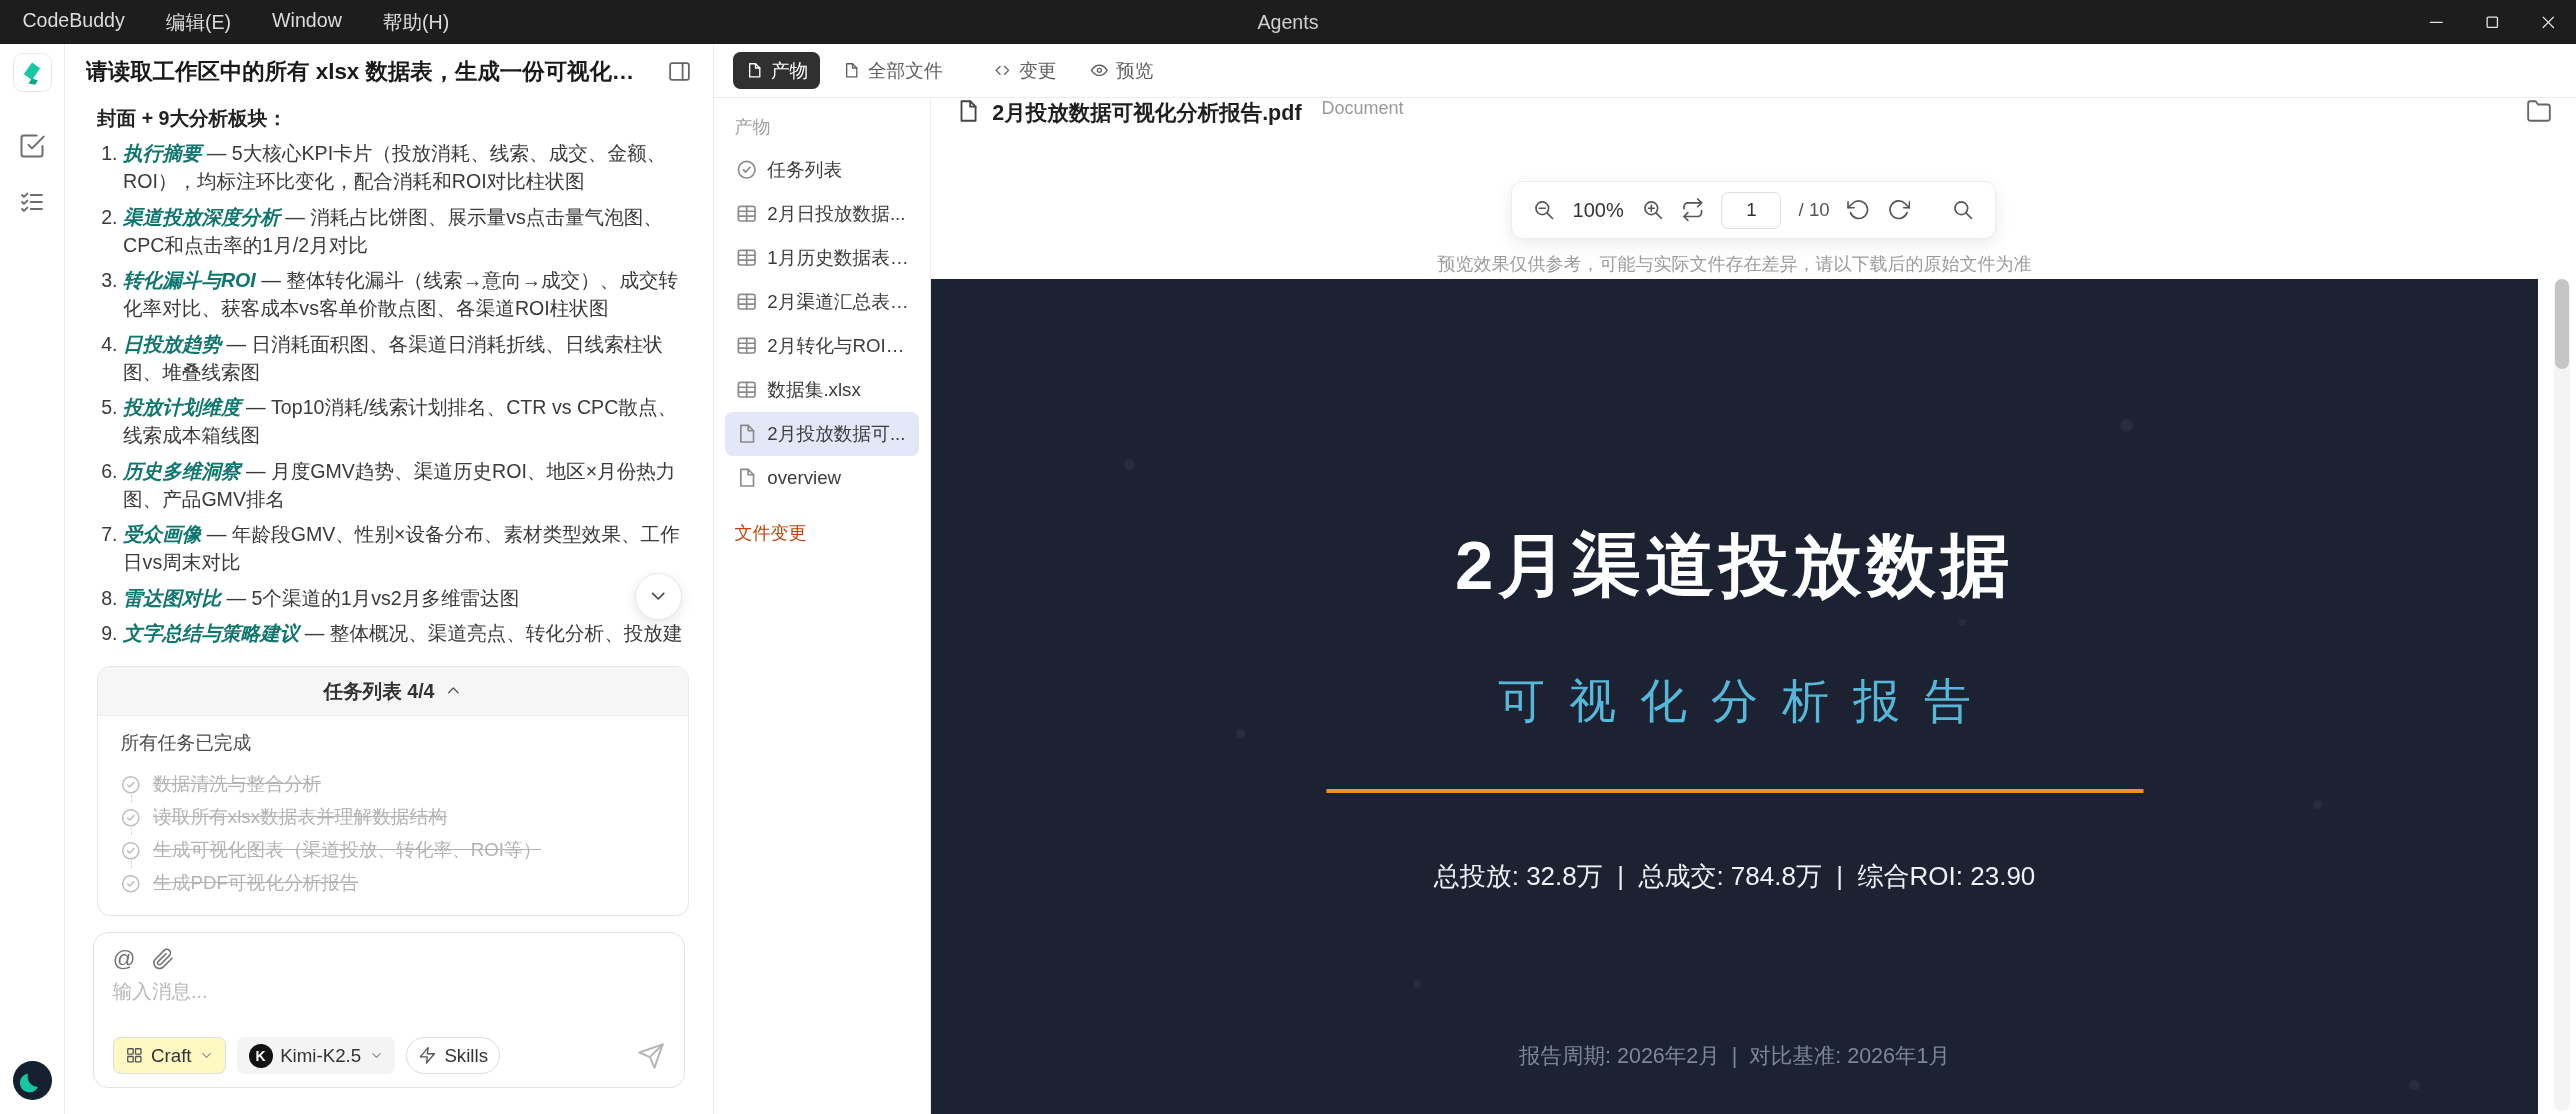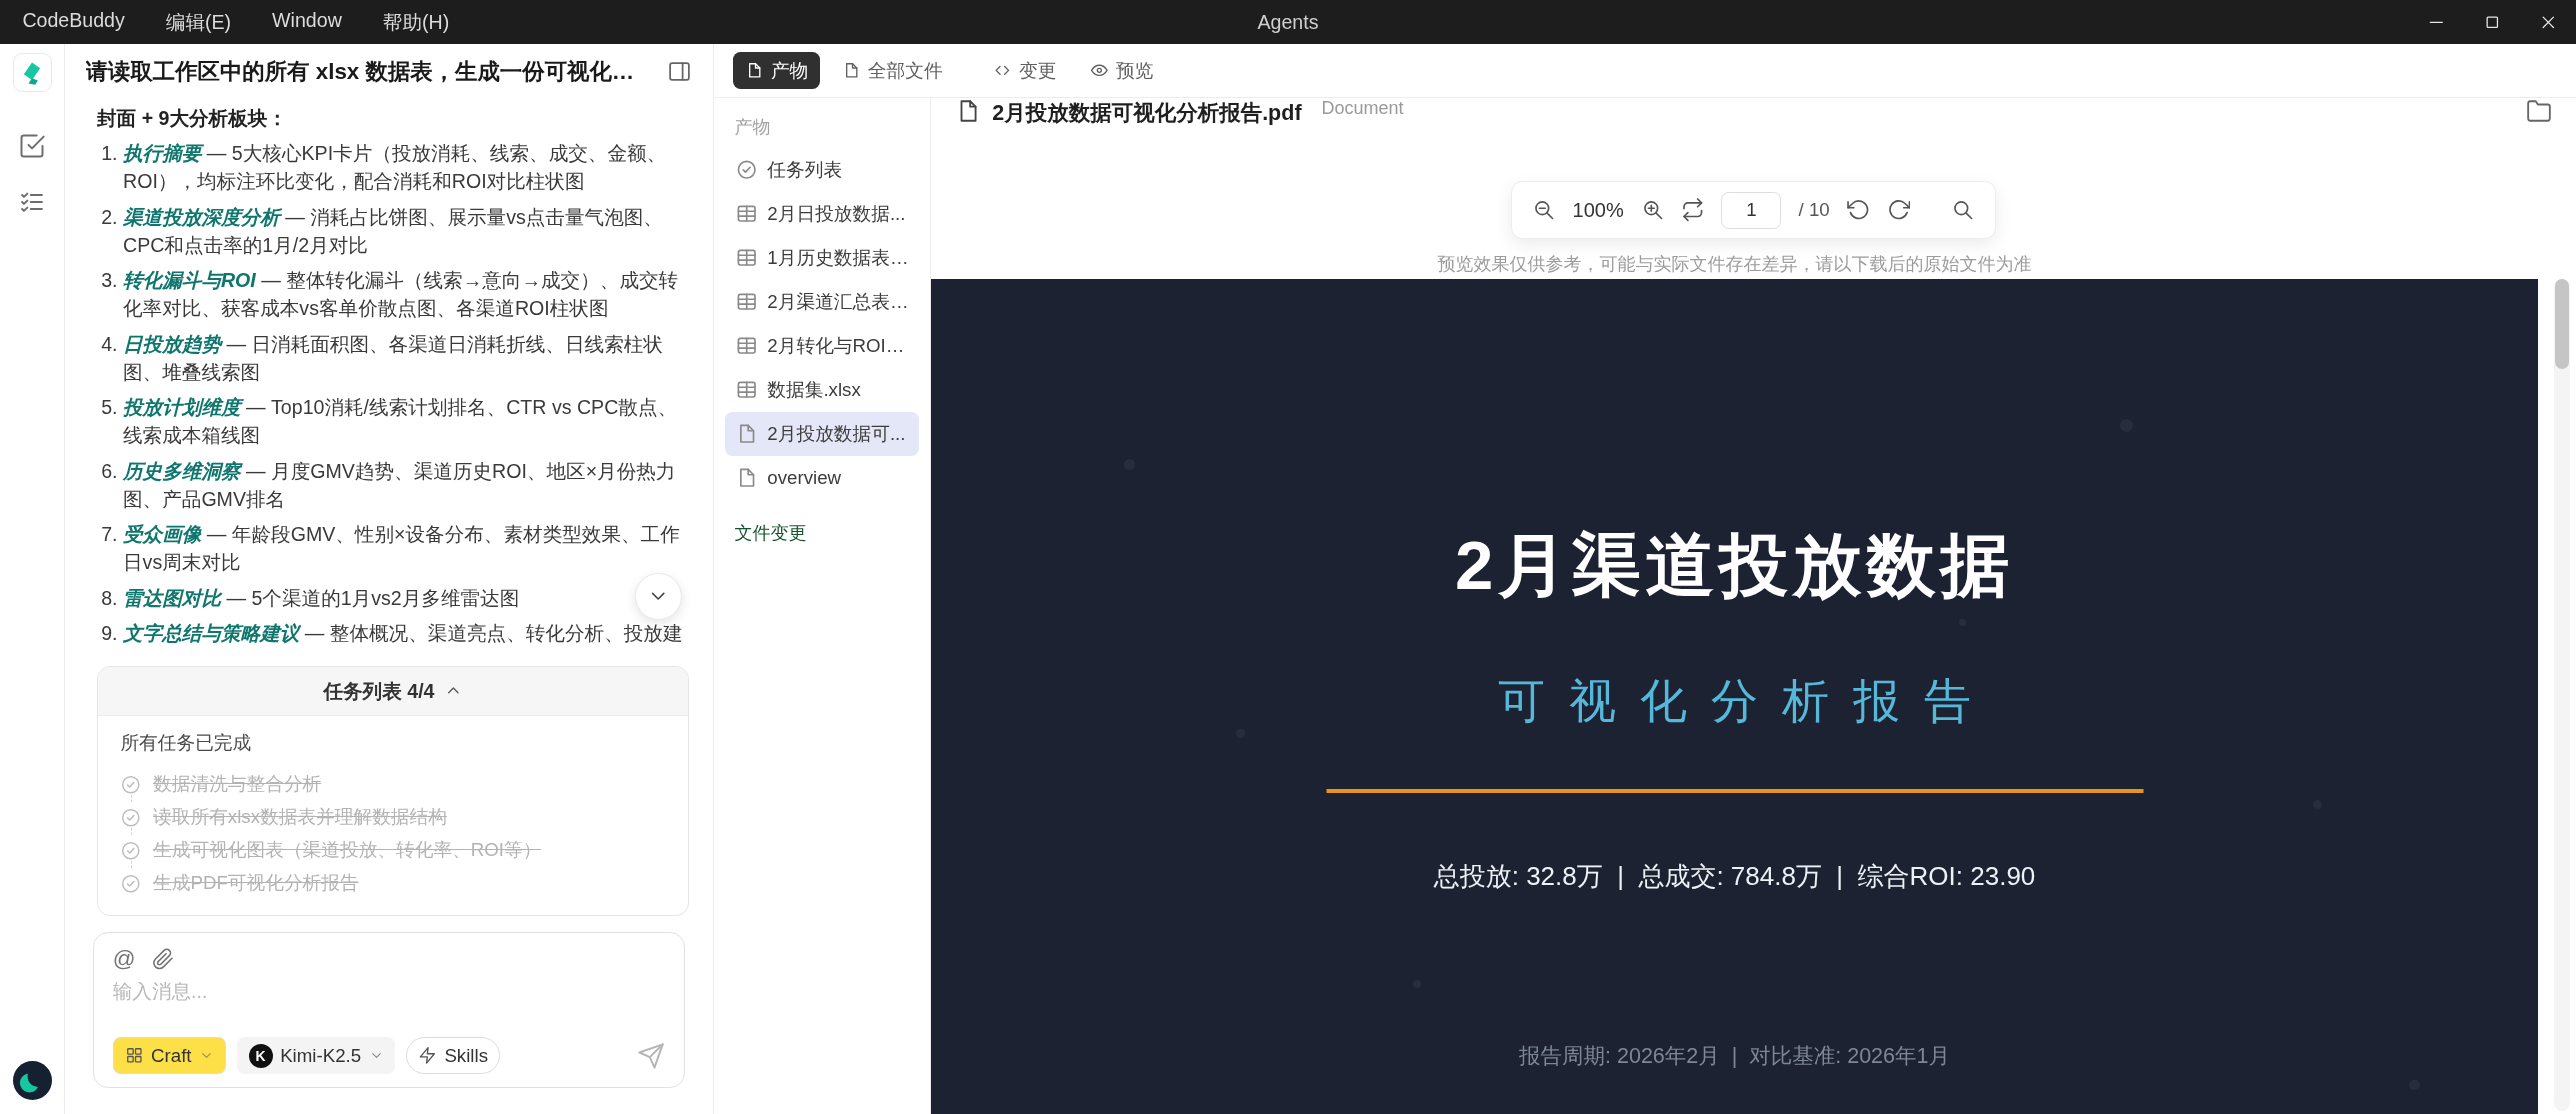--- a/index.html
+++ b/index.html
@@ -59,21 +59,21 @@
   .input-card { flex:none; margin:13px 28px 27px; height:156px; border:0.9px solid #e2e2e2; border-radius:15px; padding:15px 18.7px 13px; display:flex; flex-direction:column; }
   .input-icons { display:flex; align-items:center; gap:17px; color:#737373; }
   .at-glyph { font-size:22.4px; line-height:22.4px; color:#737373; }
   .input-icons svg { width:22.4px; height:22.4px; }
   .msg-input { border:none; outline:none; font-size:19.6px; margin-top:9.4px; font-family:inherit; color:#333; width:100%; background:transparent; }
   .msg-input::placeholder { color:#b8b8b8; }
   .input-bottom { margin-top:auto; display:flex; align-items:center; gap:11.2px; }
   .chip { height:37px; display:flex; align-items:center; gap:7.5px; font-size:18.7px; color:#333; padding:0 11.2px; border-radius:7.5px; }
   .chip svg { width:18.7px; height:18.7px; color:#555; }
   .chip .chev svg { width:15px; height:15px; color:#888; }
-  .chip-craft { border:0.9px solid #ddd; background:#fde047; }
+  .chip-craft { border:0.9px solid #ddd; background:#fef9c3; }
   .chip-model { background:#f4f4f5; }
   .k-badge { width:24px; height:24px; border-radius:50%; background:#111; color:#fff; font-size:14px; font-weight:bold; display:flex; align-items:center; justify-content:center; }
   .chip-skills { border:0.9px solid #ddd; border-radius:20.6px; }
   .send-btn { margin-left:auto; color:#b5b5b5; }
   .send-btn svg { width:28px; height:28px; }
 
   
   .right-region { flex:1; display:flex; flex-direction:column; min-width:0; }
   .tab-bar { height:54px; flex:none; border-bottom:0.9px solid #ececec; display:flex; align-items:center; gap:9.4px; padding-left:18.7px; }
   .tab { display:flex; align-items:center; gap:7.5px; font-size:18.7px; color:#5f5f5f; height:37px; padding:0 12px; border-radius:7.5px; }
@@ -85,21 +85,21 @@
   .right-body { flex:1; display:flex; min-height:0; }
 
   
   .artifacts-panel { width:217px; flex:none; border-right:0.9px solid #ececec; padding:11.2px 11.2px; overflow:hidden; }
   .af-section-label { font-size:18px; color:#a3a3a3; margin:5.6px 0 9.4px 9.4px; }
   .af-row { height:44px; display:flex; align-items:center; gap:9.4px; padding:0 9.4px; border-radius:7.5px; font-size:18.7px; color:#3c3c3c; }
   .af-row.selected { background:#e4e7f7; }
   .af-icon { color:#8a8a8a; }
   .af-icon svg { width:23.4px; height:23.4px; }
   .af-label { white-space:nowrap; overflow:hidden; text-overflow:ellipsis; }
-  .af-changes-label { font-size:18px; color:#14532d; margin:20.6px 0 0 9.4px; }
+  .af-changes-label { font-size:18px; color:#c2410c; margin:20.6px 0 0 9.4px; }
 
   
   .preview-panel { flex:1; display:flex; flex-direction:column; min-width:0; background:#fff; }
   .preview-header { height:66px; flex:none; display:flex; align-items:flex-start; padding:0 24px; }
   .preview-header .file-icon { color:#444; }
   .preview-header .file-icon svg { width:26px; height:26px; }
   .file-name { font-size:21.5px; font-weight:600; color:#1f1f1f; margin-left:11.2px; }
   .file-type { font-size:18px; color:#9a9a9a; margin-left:20px; }
   .folder-btn { margin-left:auto; color:#666; }
   .folder-btn svg { width:26px; height:26px; }

